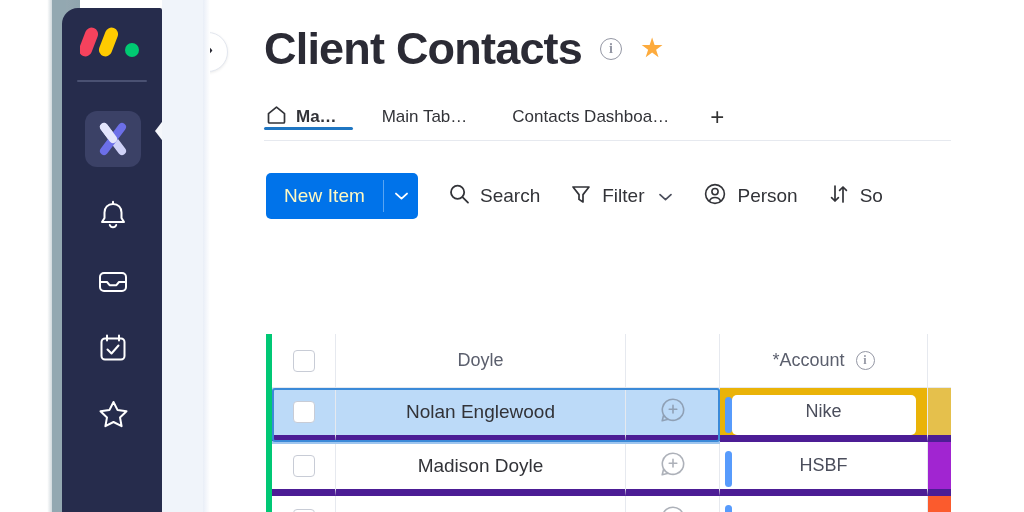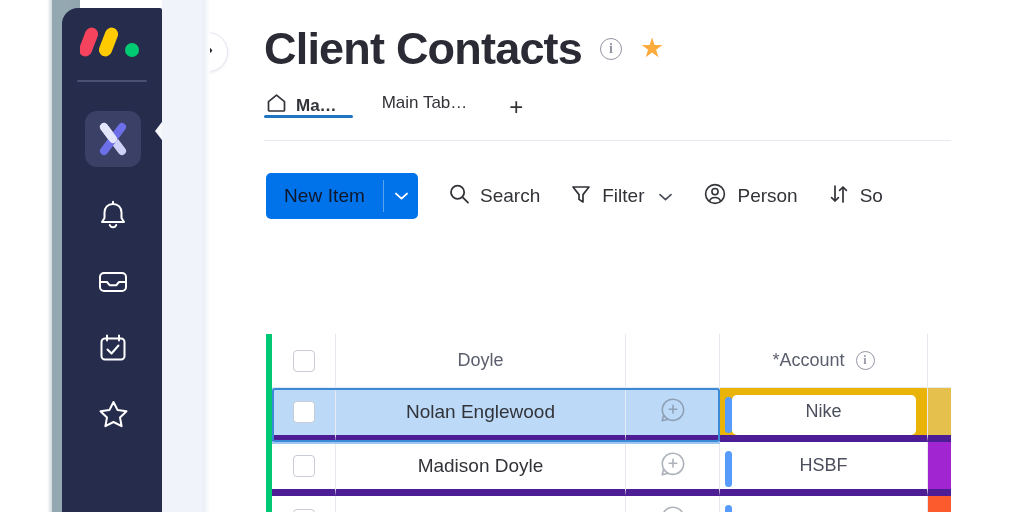--- a/index.html
+++ b/index.html
@@ -120,21 +120,21 @@
     border-radius: 50%;
     display: flex; align-items: center; justify-content: center;
     font-size: 14px; font-weight: 700; color: #9497a4;
     font-family: "Liberation Serif", serif;
   }
   .star-icon { font-size: 27px; color: #fdab3d; line-height: 1; }
 
   
   .tabs {
     position: absolute; left: 54px; top: 93px;
-    display: flex; align-items: flex-start;
+    display: flex; align-items: center;
     height: 48px;
   }
   .tab {
     display: flex; align-items: center; gap: 9px;
     padding: 0 22px;
     font-size: 17px; color: #323338;
     position: relative;
     white-space: nowrap;
   }
   .tab:first-child { padding-left: 2px; }
@@ -168,21 +168,21 @@
   .newitem {
     display: flex; align-items: stretch;
     background: #0073ea;
     border-radius: 5px;
     height: 46px;
     overflow: hidden;
   }
   .newitem-label {
     display: flex; align-items: center;
     padding: 0 18px;
-    color: #0f172a; font-size: 19px; font-weight: 400;
+    color: #fef9c3; font-size: 19px; font-weight: 400;
     letter-spacing: 0.1px;
   }
   .newitem-split { width: 1px; background: rgba(255,255,255,0.35); margin: 7px 0; }
   .newitem-caret {
     display: flex; align-items: center; justify-content: center;
     width: 34px; color: #ffffff;
   }
   .tb-item {
     display: flex; align-items: center; gap: 10px;
     margin-left: 30px;
@@ -361,20 +361,23 @@
             <path d="M2.5 8.6 L10.5 2.2 L18.5 8.6 V17 a1 1 0 0 1 -1 1 H3.5 a1 1 0 0 1 -1 -1 Z"></path>
           </svg>
         </span>
         <span>Ma…</span>
       </div>
       <div class="tab-sep"></div>
       <div class="tab">
         <span>Main Tab…</span>
       </div>
       <div class="tab-sep"></div>
+      <div class="tab">
+        <span>Contacts Dashboa…</span>
+      </div>
       <div class="tab-sep"></div>
       <div class="tab-add">+</div>
     </div>
     <div class="tabs-underline"></div>
 
     <div class="toolbar">
       <div class="newitem">
         <div class="newitem-label">New Item</div>
         <div class="newitem-split"></div>
         <div class="newitem-caret">

